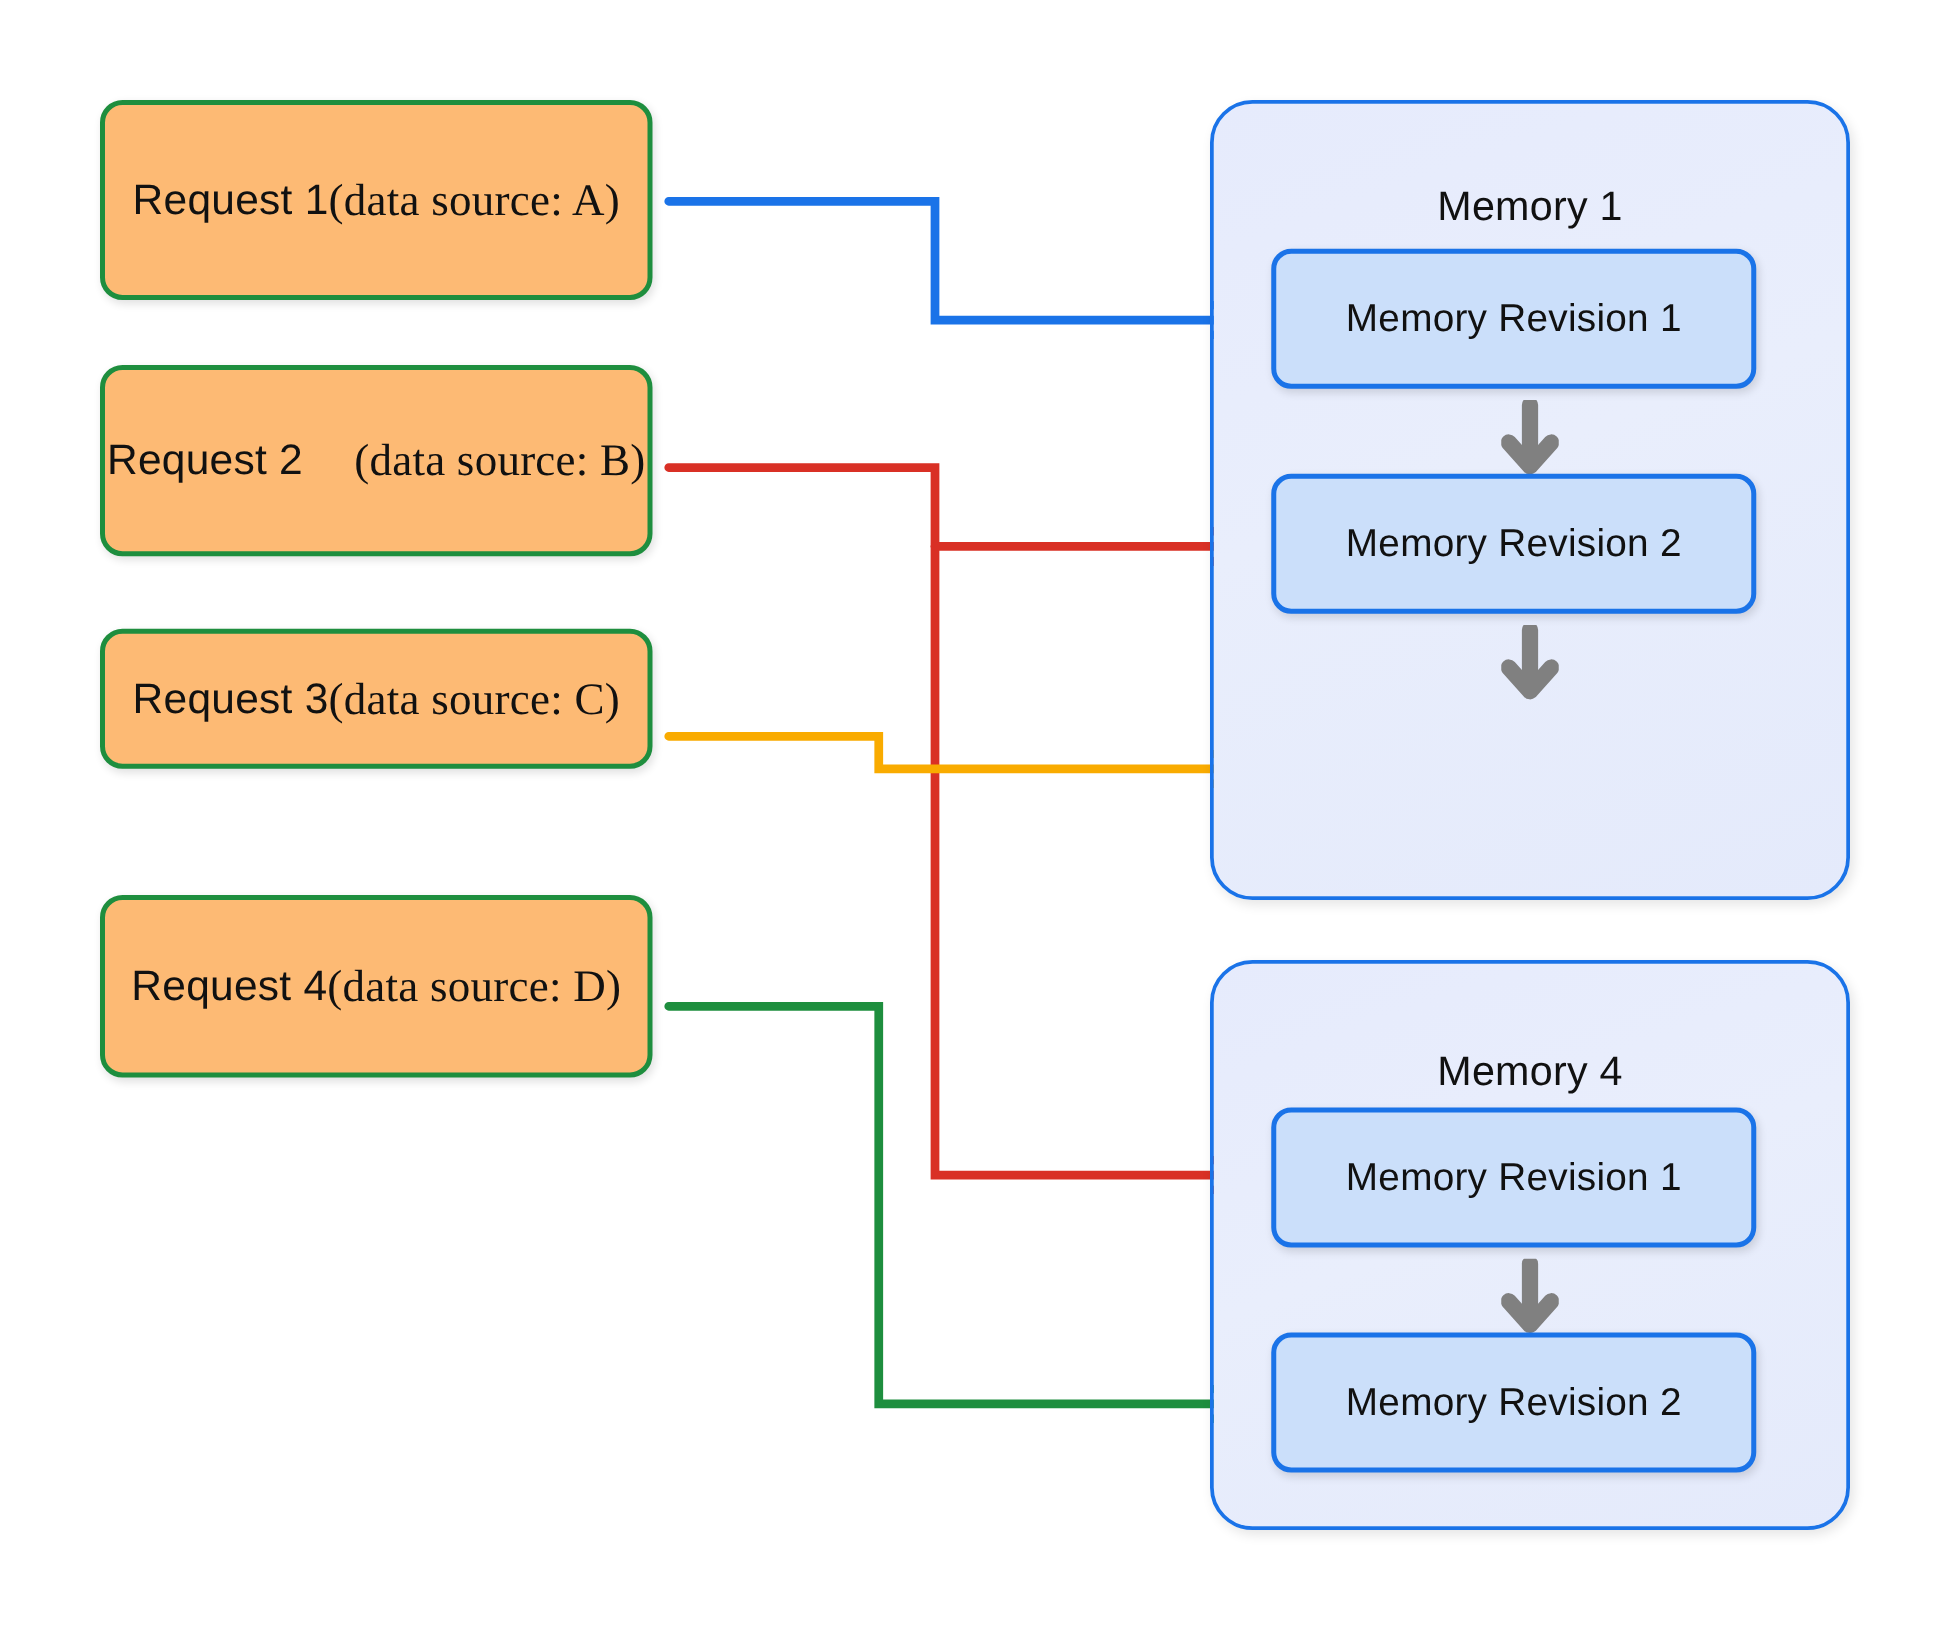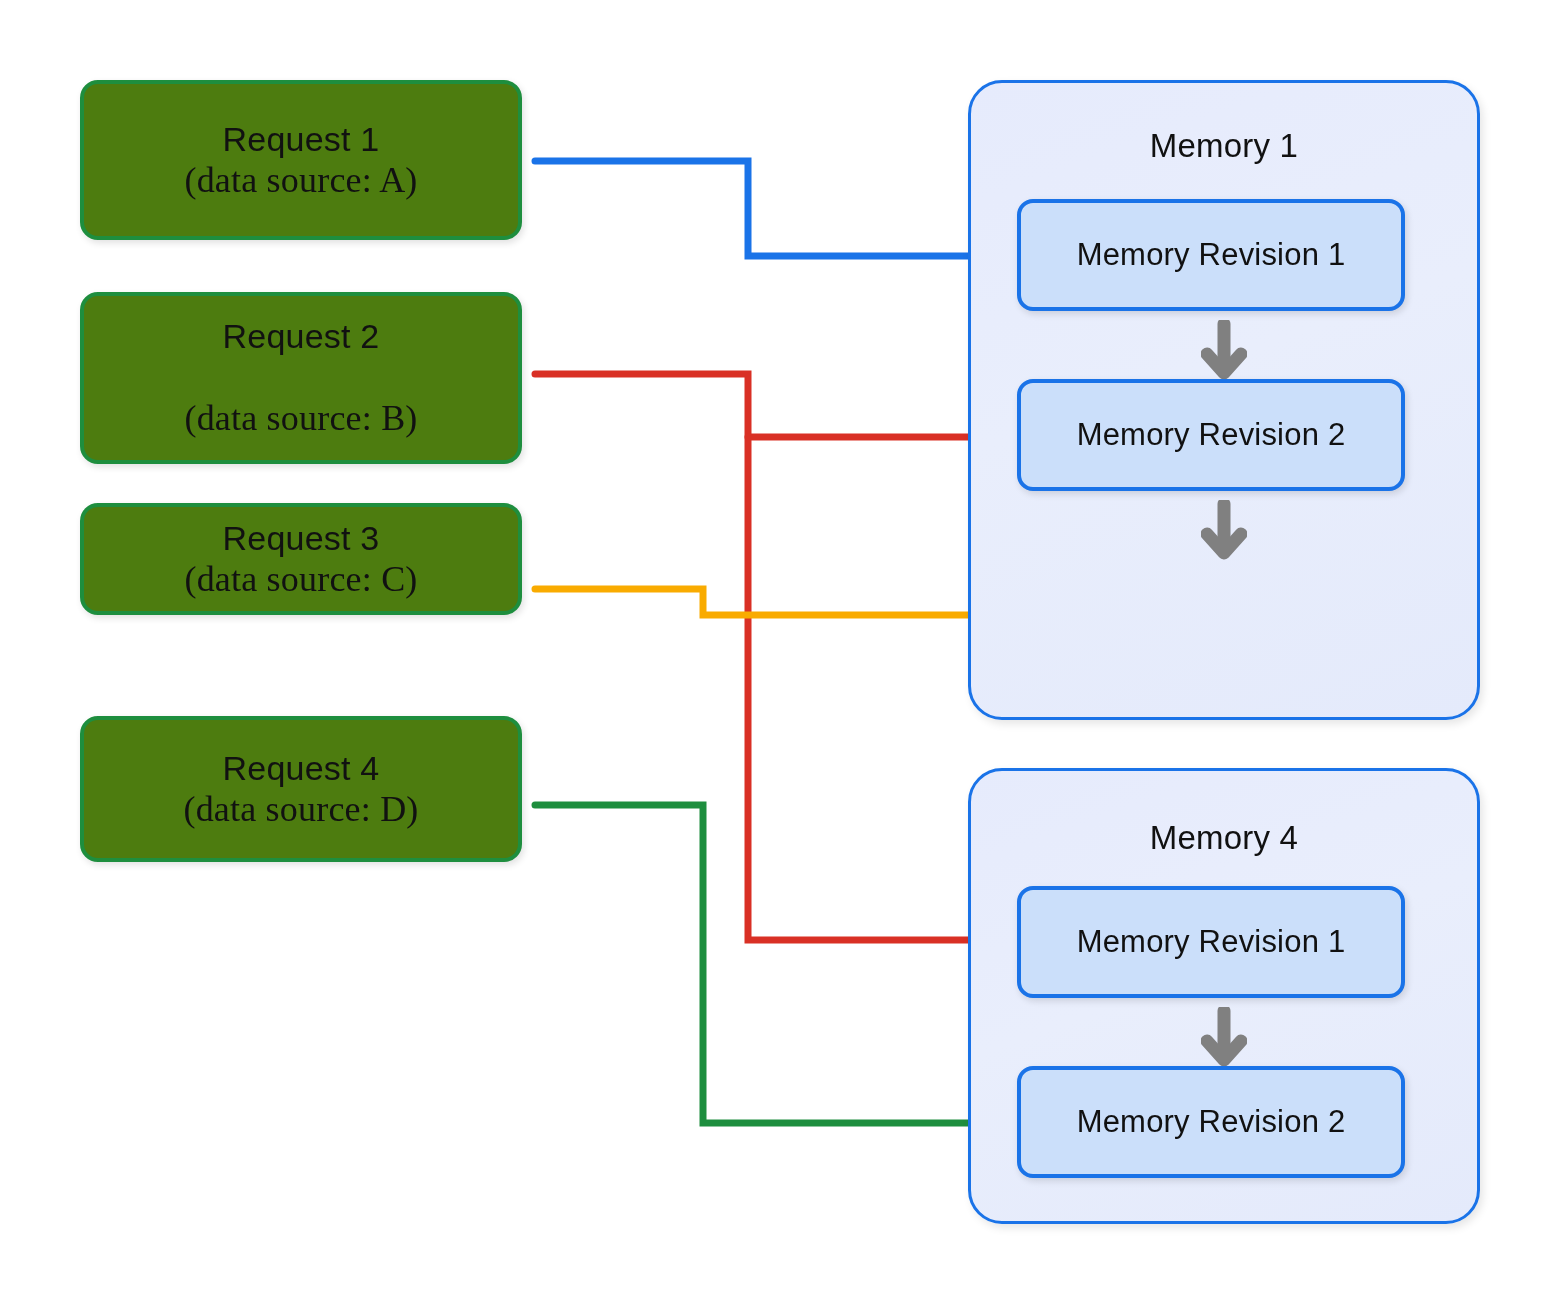--- a/index.html
+++ b/index.html
@@ -17,25 +17,25 @@
     background: #ffffff;
     overflow: hidden;
   }
 
   
   .request-box {
     position: absolute;
     left: 80px;
     width: 442px;
     box-sizing: border-box;
-    background: #4d7c0f;
+    background: #fdba74;
     border: 4px solid #1e8e3e;
     border-radius: 18px;
     display: flex;
-    flex-direction: column;
+    flex-direction: row;
     align-items: center;
     justify-content: center;
     box-shadow: 2px 3px 7px rgba(0,0,0,0.12);
   }
   .request-title {
     font-size: 34px;
     color: #111111;
     line-height: 1.18;
     letter-spacing: 0.2px;
   }
@@ -59,20 +59,21 @@
     box-shadow: 3px 4px 9px rgba(0,0,0,0.10);
   }
   .memory-title {
     position: absolute;
     left: 0;
     width: 100%;
     text-align: center;
     font-size: 33px;
     color: #111111;
     letter-spacing: 0.2px;
+    margin-top: 19px;
   }
 
   
   .revision-box {
     position: absolute;
     left: 1017px;
     width: 388px;
     box-sizing: border-box;
     background: #cbdffa;
     border: 4px solid #1a73e8;
@@ -136,21 +137,21 @@
     <path class="conn-path" d="M 535 589 L 703 589 L 703 615 L 995 615" stroke="#f9ab00" marker-end="url(#ah-orange)"></path>
 
     <path class="conn-path" d="M 535 805 L 703 805 L 703 1123 L 995 1123" stroke="#1e8e3e" marker-end="url(#ah-green)"></path>
   </svg>
 
   <div class="request-box" style="top:80px; height:160px;">
     <div class="request-title">Request 1</div>
     <div class="request-sub">(data source: A)</div>
   </div>
 
-  <div class="request-box" style="top:292px; height:172px;gap:41px;">
+  <div class="request-box" style="top:292px; height:153px;gap:41px;">
     <div class="request-title">Request 2</div>
     <div class="request-sub">(data source: B)</div>
   </div>
 
   <div class="request-box" style="top:503px; height:112px;">
     <div class="request-title">Request 3</div>
     <div class="request-sub">(data source: C)</div>
   </div>
 
   <div class="request-box" style="top:716px; height:146px;">

